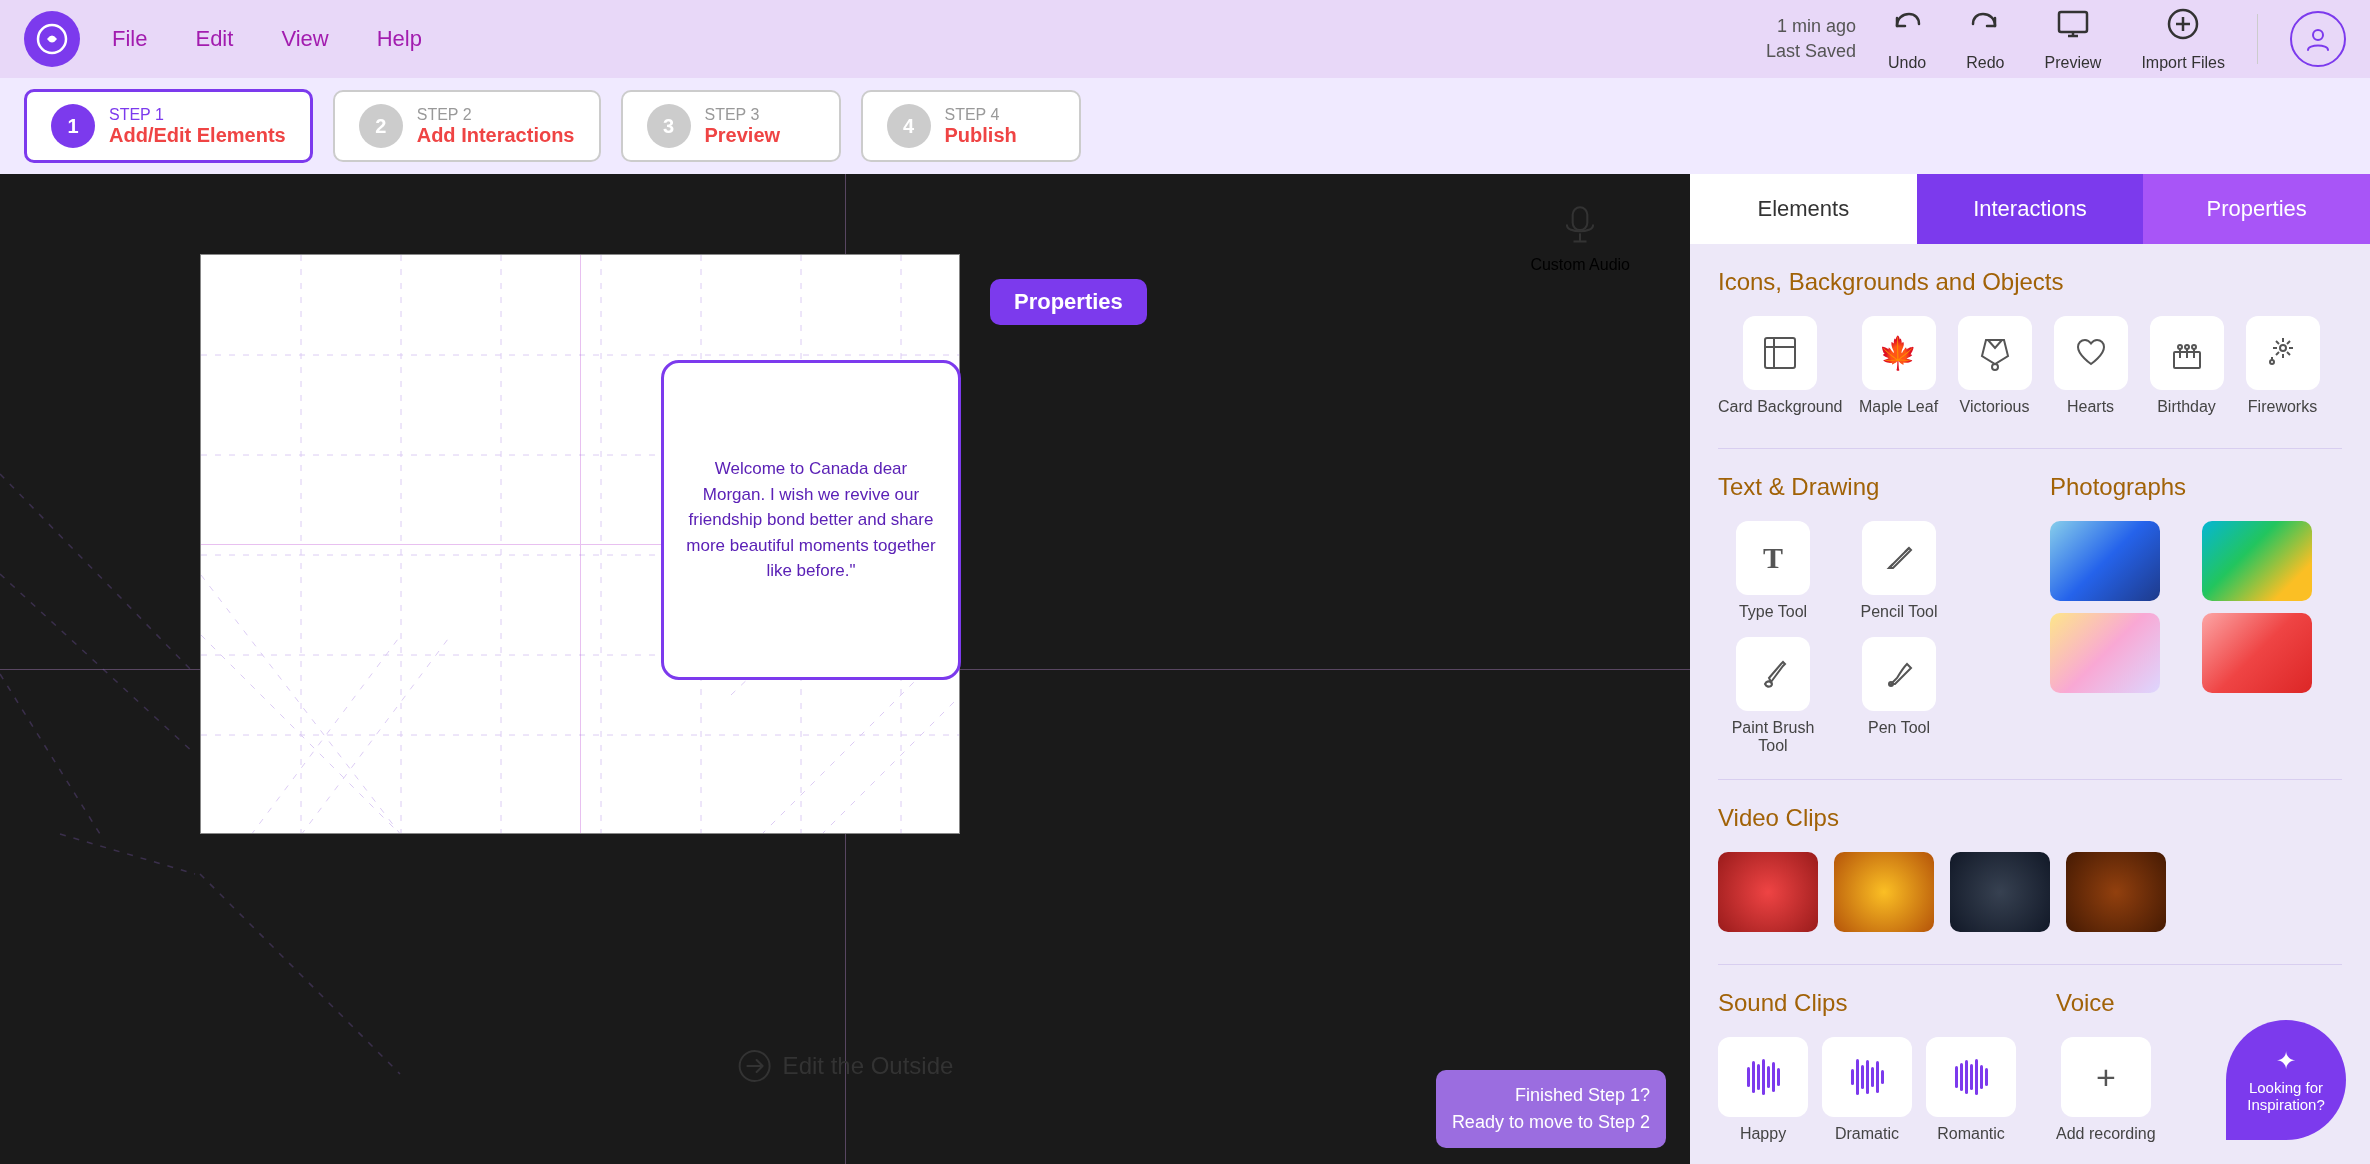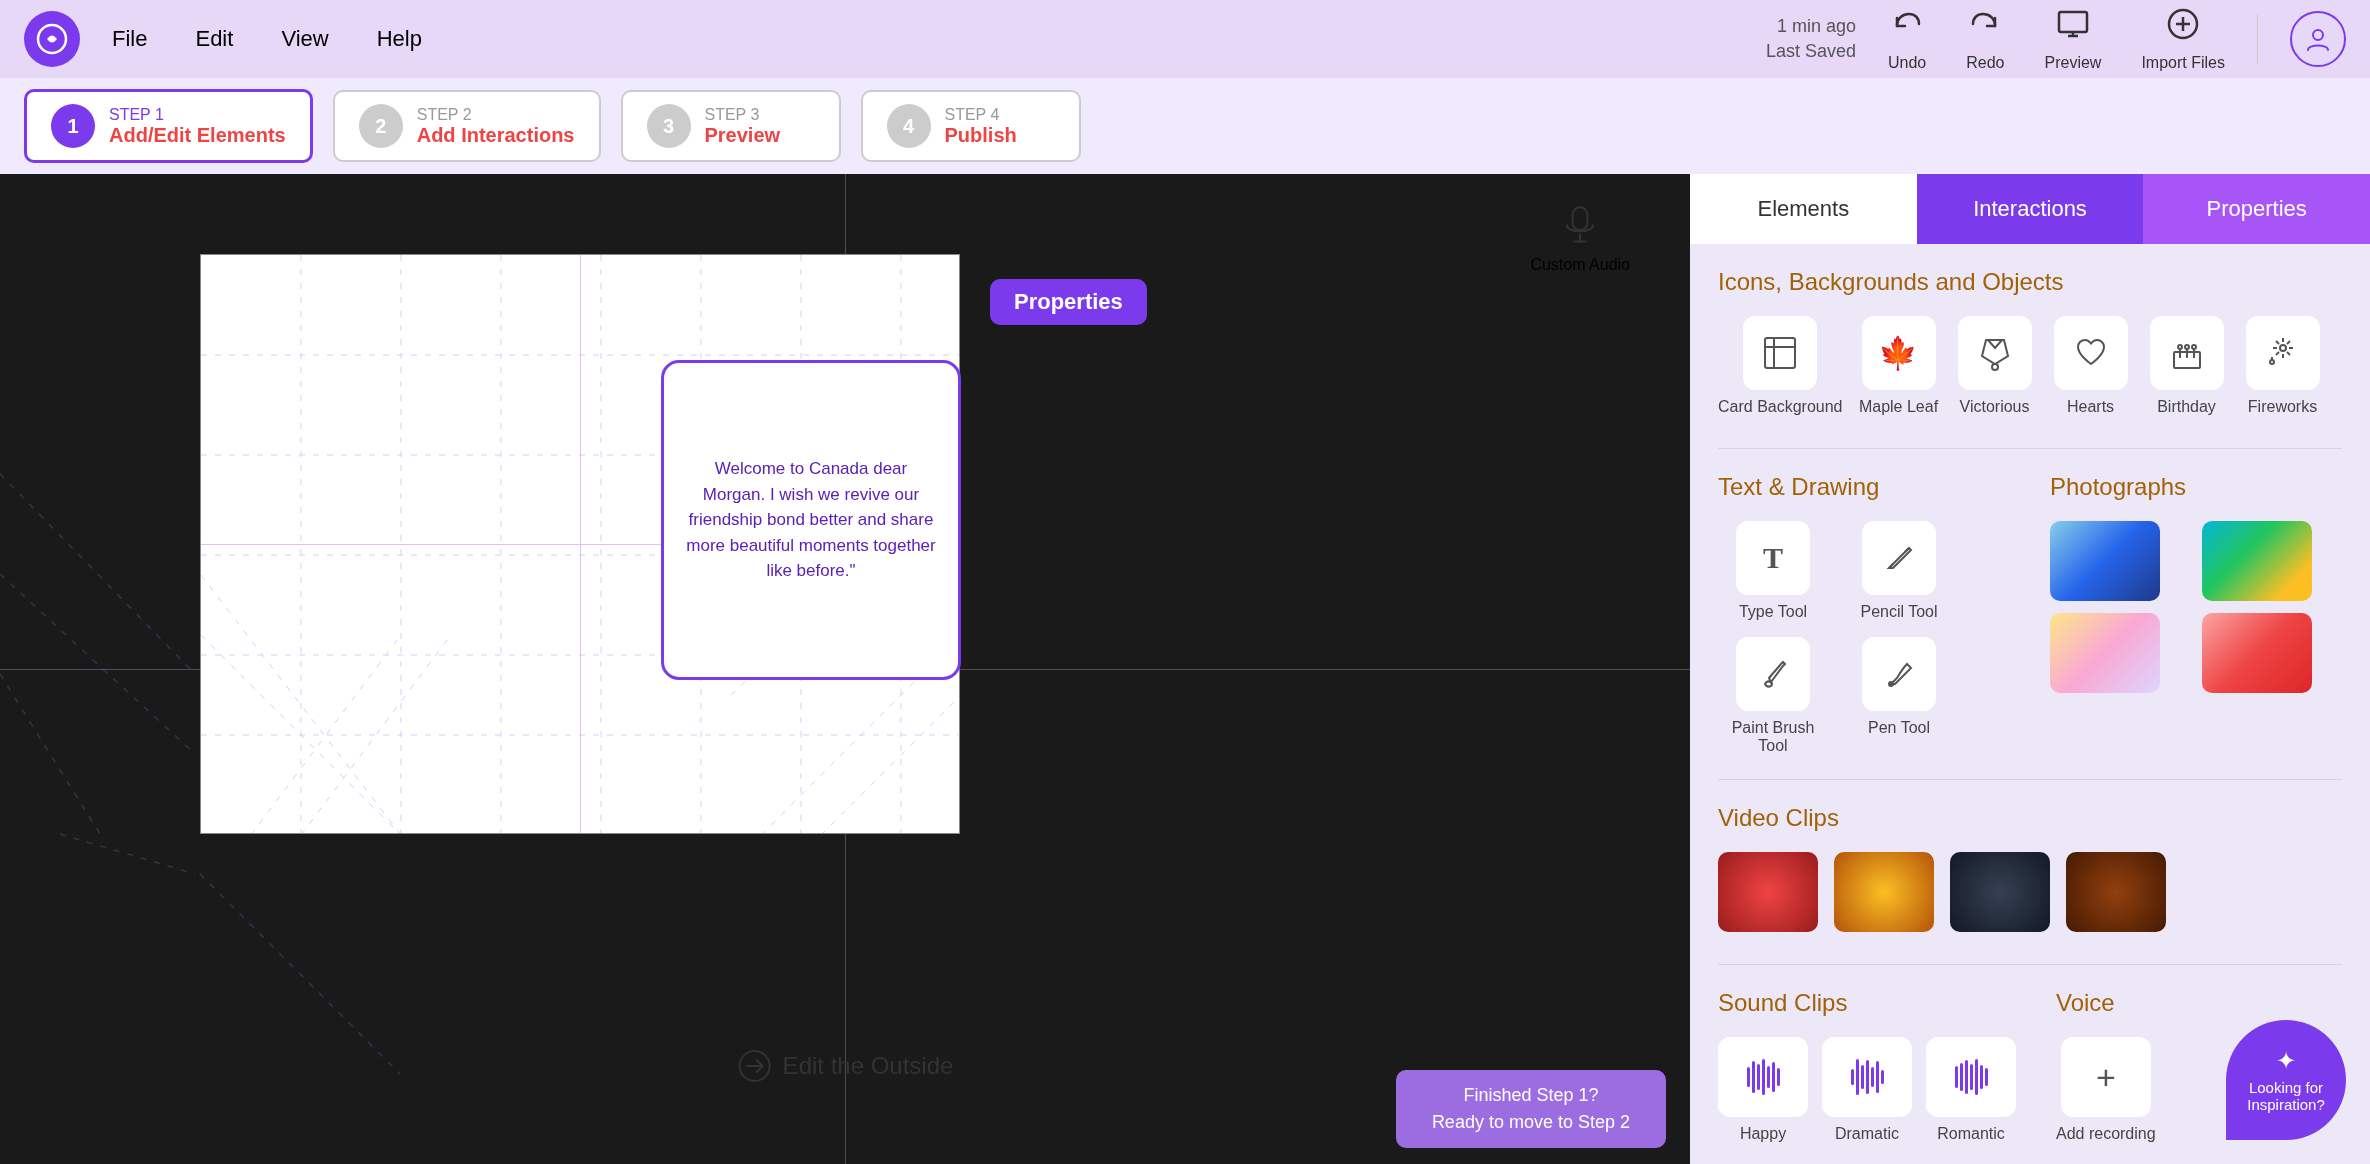--- a/index.html
+++ b/index.html
@@ -18,21 +18,21 @@
     }
     .logo-circle {
       width: 56px; height: 56px;
       background: #7c3aed;
       border-radius: 50%;
       display: flex; align-items: center; justify-content: center;
       margin-right: 32px;
       flex-shrink: 0;
     }
     .nav-items { display: flex; gap: 48px; flex: 1; }
-    .nav-item { font-size: 22px; color: #000000; cursor: pointer; font-weight: 400; }
+    .nav-item { font-size: 22px; color: #a21caf; cursor: pointer; font-weight: 400; }
     .nav-right { display: flex; align-items: center; gap: 32px; margin-left: auto; }
     .save-info { text-align: right; font-size: 18px; color: #555; line-height: 1.4; }
     .save-info .time { font-weight: 500; }
     .toolbar-icons { display: flex; align-items: center; gap: 40px; }
     .toolbar-btn { display: flex; flex-direction: column; align-items: center; gap: 12px; cursor: pointer; font-size: 16px; color: #333; }
     .toolbar-btn svg { width: 36px; height: 36px; }
     .divider-v { width: 1px; height: 50px; background: #ccc; }
     .profile-icon {
       width: 56px; height: 56px;
       border: 2px solid #7c3aed;
@@ -156,24 +156,24 @@
     }
 
     
     .finished-step-btn {
       position: absolute;
       bottom: 16px;
       right: 24px;
       background: #9b6de0;
       color: white;
       border-radius: 10px;
-      padding: 12px 36px;
+      padding: 12px 16px;
       font-size: 18px;
       cursor: pointer;
-      text-align: center;
+      text-align: right;
       line-height: 1.5;
     }
 
     
     .right-panel {
       width: 680px;
       height: 100%;
       background: #ede8f8;
       display: flex;
       flex-direction: column;

